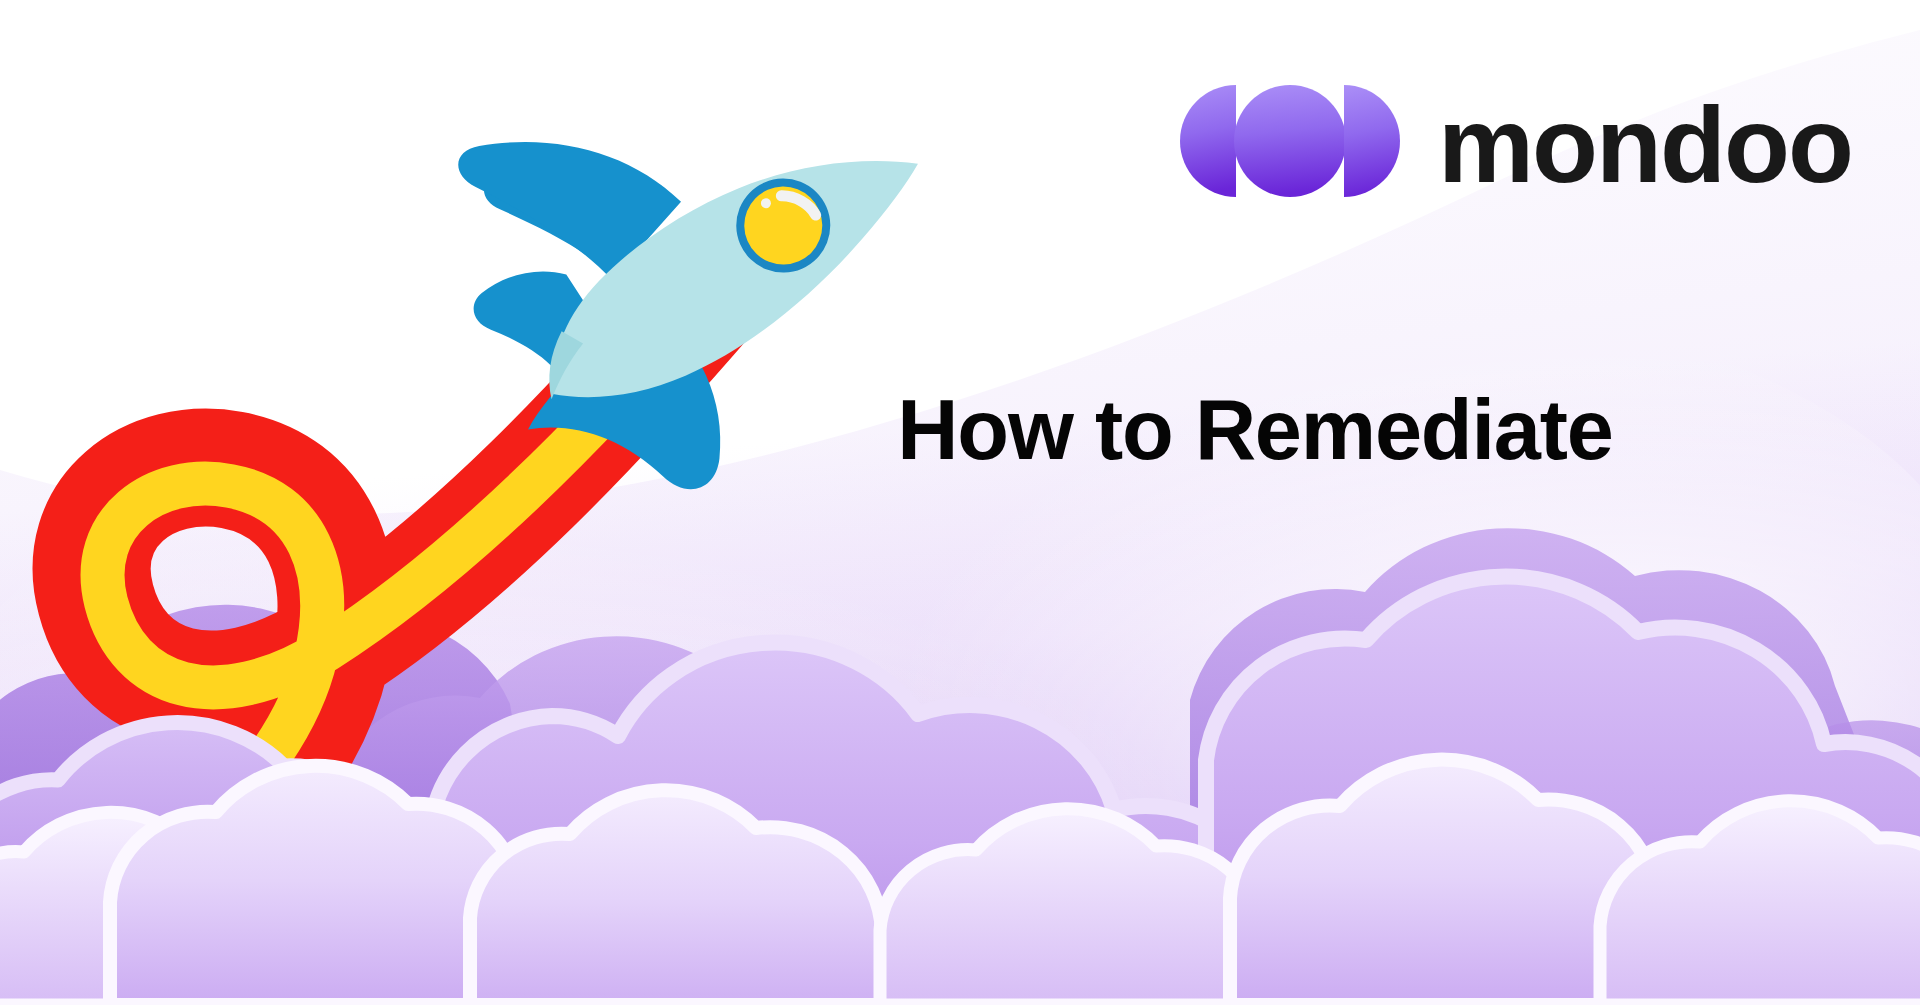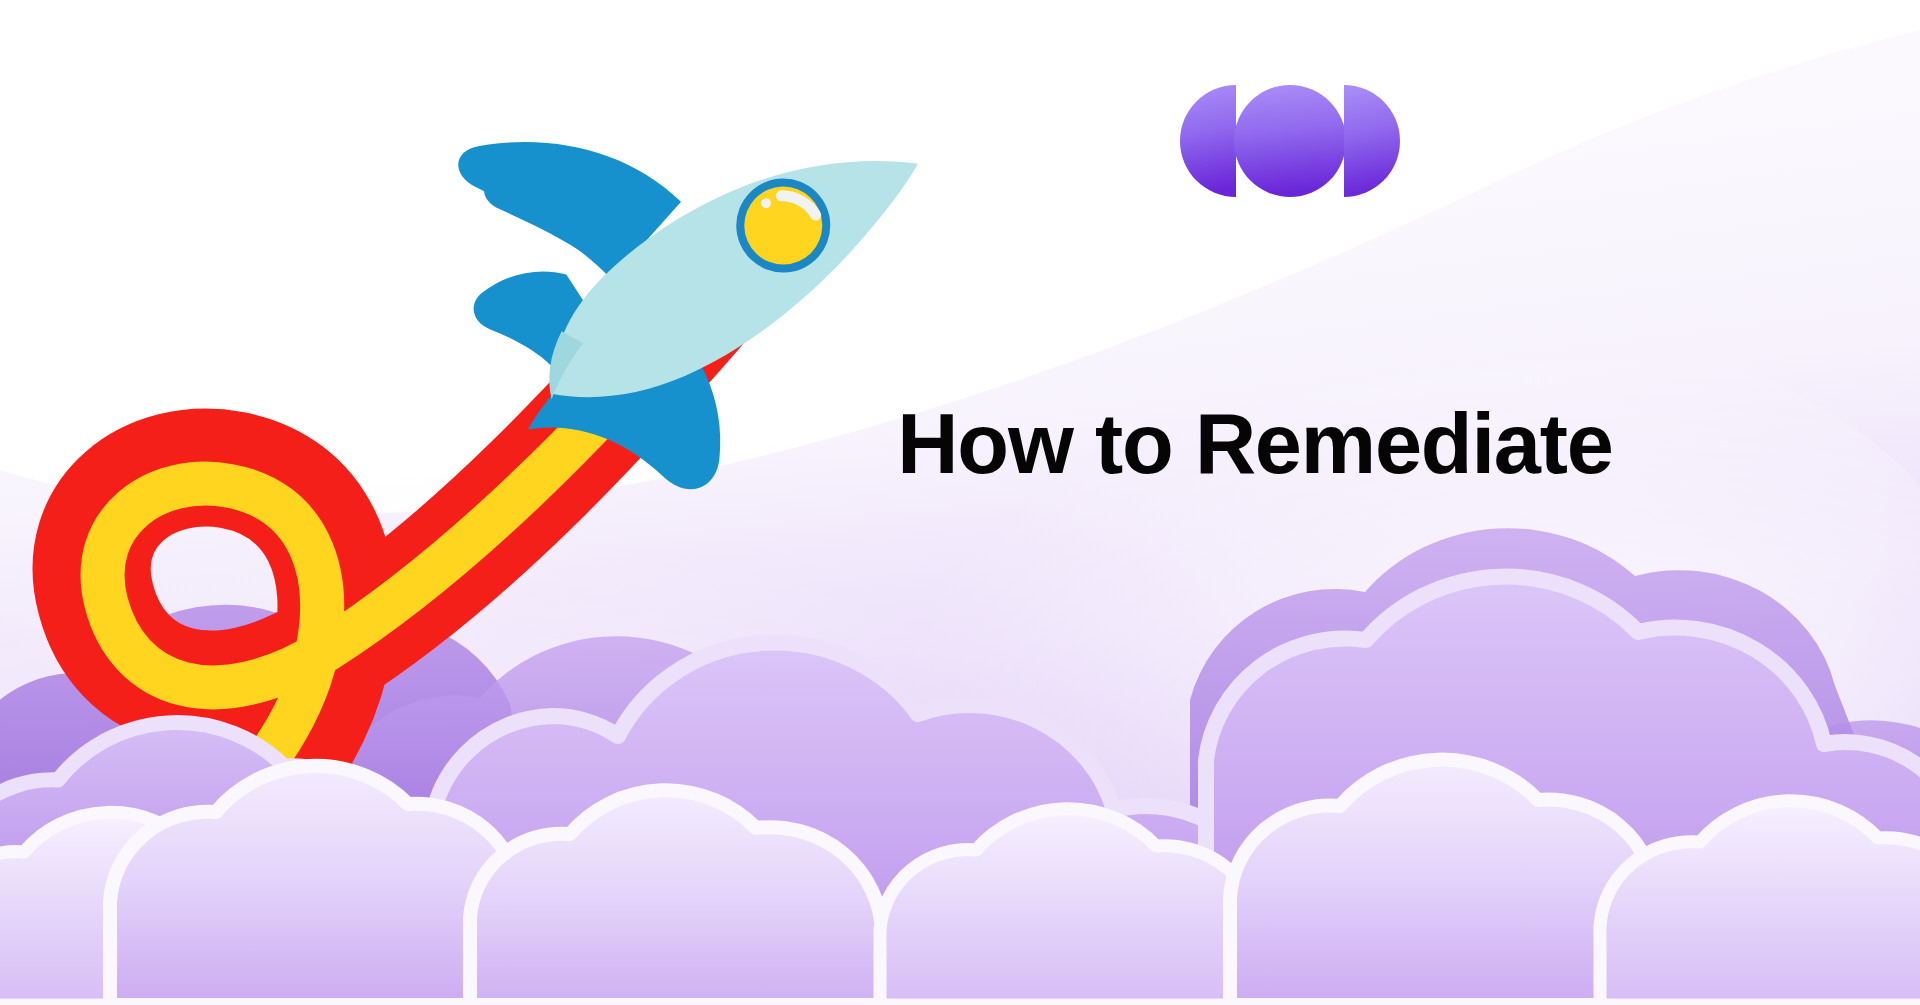--- a/index.html
+++ b/index.html
@@ -21,21 +21,21 @@
   .logo-mark{display:block;}
   .logo-word{
     font-family:"Liberation Sans","DejaVu Sans",sans-serif;
     font-size:108px;font-weight:700;letter-spacing:-2px;
     color:#191919;line-height:1;white-space:nowrap;
     transform:translateY(4px);
   }
 
   
   .headline{
-    position:absolute;left:700px;top:388px;width:1110px;
+    position:absolute;left:700px;top:374px;width:1110px;
     text-align:center;
     color:#050505;
     font-family:"Liberation Sans","DejaVu Sans",sans-serif;
     font-weight:700;
     font-size:86px;
     line-height:1.28;
     letter-spacing:-1.2px;
     white-space:nowrap;
   }
   .headline .ln{display:block;}
@@ -279,19 +279,20 @@
           <stop offset="100%" stop-color="#6a25d8"></stop>
         </linearGradient>
       </defs>
 
       <path d="M56,0 A56,56 0 0 0 56,112 Z" fill="url(#lg)"></path>
 
       <circle cx="110" cy="56" r="56" fill="url(#lg)"></circle>
 
       <path d="M164,0 A56,56 0 0 1 164,112 Z" fill="url(#lg)"></path>
     </svg>
+    <span class="logo-word">mondoo</span>
   </div>
 
   <div class="headline">
     <span class="ln ln1">How to Remediate</span>
   </div>
 
 </div>
 
 </body></html>

